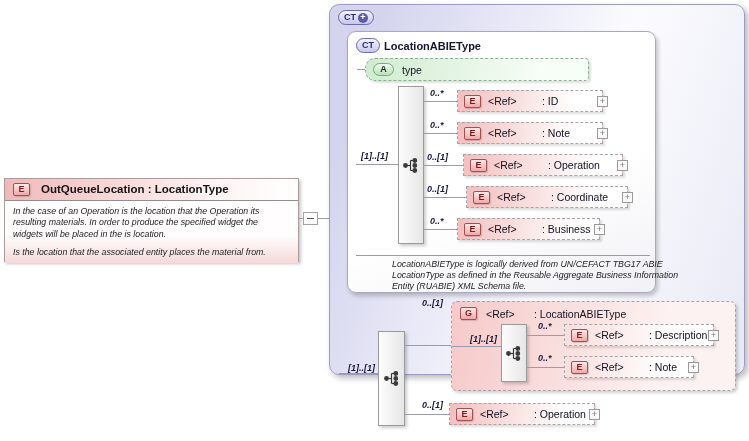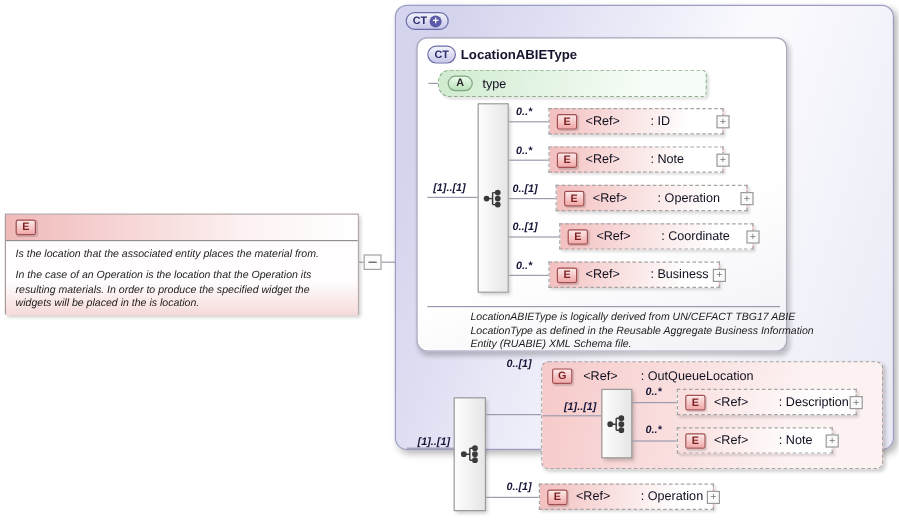--- a/index.html
+++ b/index.html
@@ -105,24 +105,25 @@
   .group-box .g-name{position:absolute;left:82px;top:6px;}
 </style>
 </head>
 <body>
 
 <div class="canvas">
 
   <div class="left-box">
     <div class="lb-header">
       <span class="badge badge-e">E</span>
+      <span class="lb-title">OutQueueLocation : LocationType</span>
     </div>
     <div class="lb-body">
+      <p>In the case of an Operation is the location that the Operation its resulting materials. In order to produce the specified widget the widgets will be placed in the is location.</p>
       <p>Is the location that the associated entity places the material from.</p>
-      <p>In the case of an Operation is the location that the Operation its resulting materials. In order to produce the specified widget the widgets will be placed in the is location.</p>
     </div>
   </div>
 
   <div class="line" style="left:299px;top:218px;width:40px;height:1px"></div>
   <div class="eq-box">
       <span class="dash"></span>
     </div>
   <div class="line" style="left:338px;top:160px;width:1px;height:213px"></div>
   <div class="line" style="left:339px;top:160px;width:7px;height:1px"></div>
 
@@ -225,21 +226,21 @@
             <line x1="8.5" y1="13.5" x2="12.8" y2="13.5"></line>
         </g>
       </svg>
     </div>
 
     <span class="card" style="left:92px;top:293px">0..[1]</span>
     <div class="line" style="left:75px;top:340px;width:46px;height:1px"></div>
     <div class="group-box">
       <span class="badge badge-g">G</span>
       <span class="bold-lbl g-ref">&lt;Ref&gt;</span>
-      <span class="bold-lbl g-name">: OutQueueLocation</span>
+      <span class="bold-lbl g-name">: LocationABIEType</span>
 
       <span class="card" style="left:18px;top:32px">[1]..[1]</span>
       <div class="line" style="left:0px;top:44px;width:49px;height:1px"></div>
       <div class="seq-bar" style="left:49px;top:22px;width:26px;height:58px">
         <svg class="seq-icon" width="18" height="17" viewBox="0 0 18 17">
           <g stroke="#3a3a3a" stroke-width="1.2" fill="#3a3a3a">
             <line x1="3.5" y1="8.5" x2="8.5" y2="8.5"></line>
               <line x1="8.5" y1="3.5" x2="8.5" y2="13.5"></line>
             <circle cx="3.5" cy="8.5" r="1.8"></circle>
               <circle cx="12.8" cy="3.5" r="1.8"></circle>

